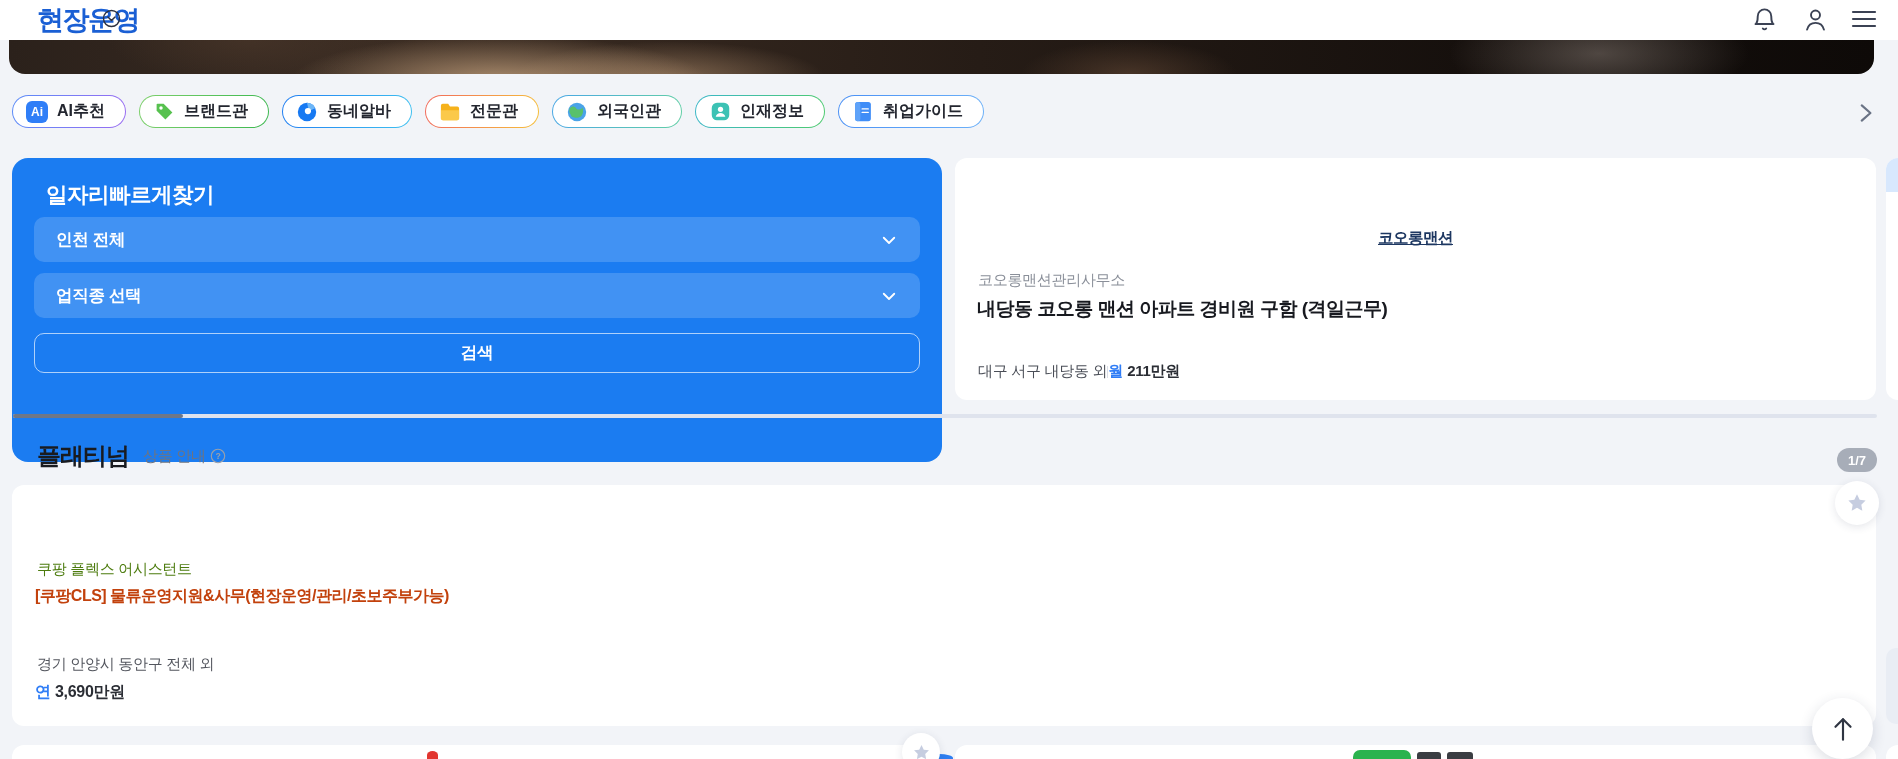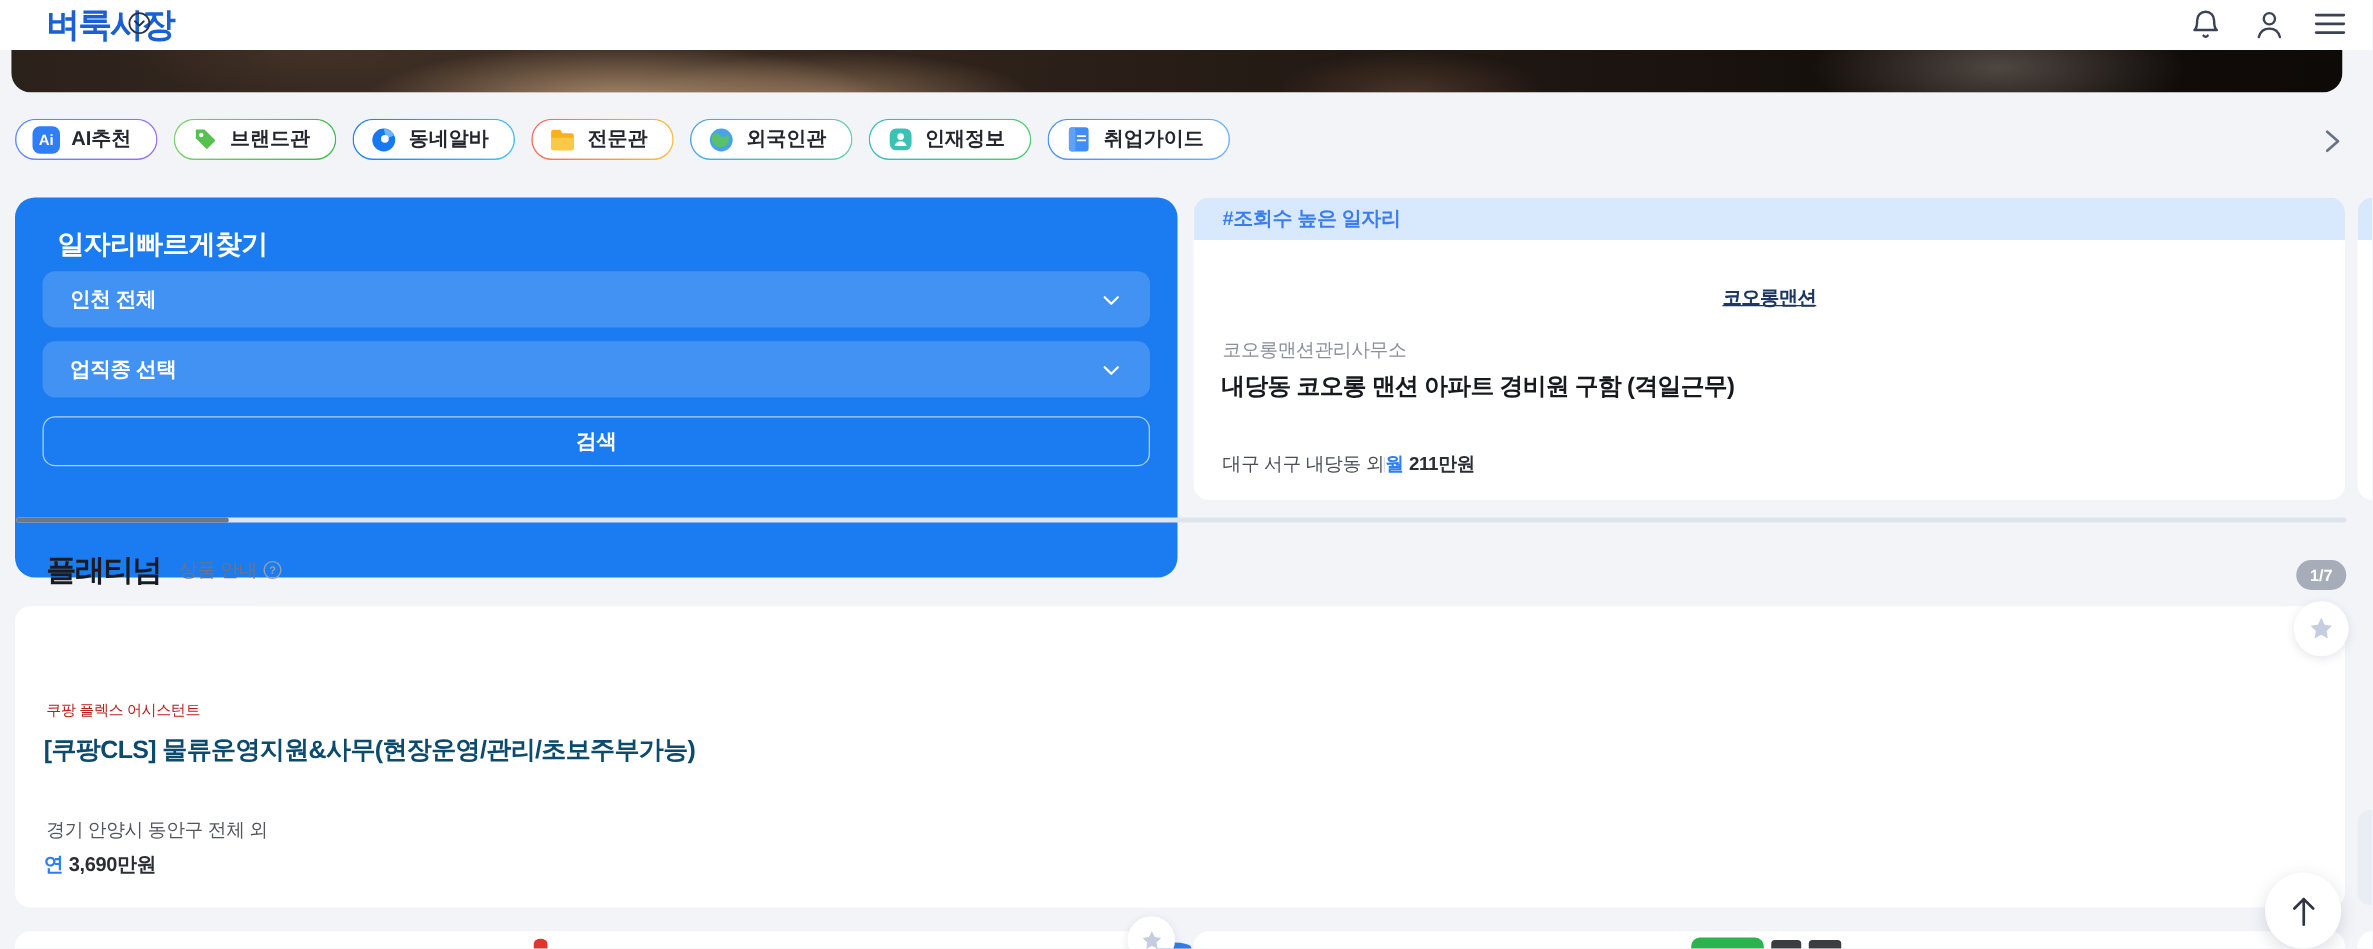--- a/index.html
+++ b/index.html
@@ -89,22 +89,22 @@
 
   .plat-card { position:absolute; left:12px; top:485px; width:1864px; height:241px; background:#fff; border-radius:12px; }
   .fav-btn { position:absolute; width:44px; height:44px; background:#fff; border-radius:50%;
     box-shadow:0 2px 8px rgba(40,50,80,.12); display:flex; align-items:center; justify-content:center; cursor:pointer; z-index:5; }
   .fav1 { left:1835px; top:481px; }
   .fav2 { left:902px; top:733px; width:38px; height:38px; }
 
   .brand { position:absolute; left:884px; top:497px; line-height:1; }
   .brand-word { font-size:28px; font-weight:800; letter-spacing:-0.5px; }
   .brand-sub { margin-top:3px; font-size:17.5px; font-weight:700; color:#7a4326; letter-spacing:-0.3px; }
-  .pc-company { position:absolute; left:37px; top:560px; font-size:12px; color:#b91c1c; letter-spacing:-0.3px; }
-  .pc-title { position:absolute; left:35px; top:586px; font-size:20px; font-weight:800; color:#0c4a6e; letter-spacing:-0.5px; cursor:pointer; }
+  .pc-company { position:absolute; left:37px; top:560px; font-size:15px; color:#4d7c0f; letter-spacing:-0.3px; }
+  .pc-title { position:absolute; left:35px; top:586px; font-size:16px; font-weight:800; color:#c2410c; letter-spacing:-0.5px; cursor:pointer; }
   .pc-loc { position:absolute; left:37px; top:655px; font-size:15px; color:#53565e; letter-spacing:-0.3px; }
   .pc-pay { position:absolute; left:35px; top:682px; font-size:16px; display:flex; gap:4px; align-items:baseline; }
 
   
   .bcard { position:absolute; top:745px; height:14px; background:#fff; border-radius:12px 12px 0 0; }
   .bleft { left:12px; width:908px; }
   .bright { left:955px; width:921px; }
   .bsliver { left:1886px; width:12px; border-radius:12px 0 0 0; }
   .dot-red { position:absolute; left:427px; top:751px; width:11px; height:8px; border-radius:50% 50% 0 0; background:#e2352f; }
   .dot-blue { position:absolute; left:925px; top:754px; width:28px; height:8px; border-radius:50% 50% 0 0; background:#2e7ef0; z-index:2; }
@@ -116,21 +116,21 @@
   
   .scroll-top { position:absolute; left:1812px; top:698px; width:61px; height:61px; background:#fff; border-radius:50%;
     box-shadow:0 4px 14px rgba(40,50,80,.16); display:flex; align-items:center; justify-content:center; cursor:pointer; }
 </style>
 </head>
 <body>
 
 <div class="stage">
 
   <div class="header">
-    <div class="logo">벼룩시장</div>
+    <div class="logo">현장운영</div>
     <div class="logo-chevron">
       <svg width="19" height="19" viewBox="0 0 19 19">
           <circle cx="9.5" cy="9.5" r="8" fill="none" stroke="#2c3140" stroke-width="1.4"></circle>
           <path d="M6 8l3.5 3.5L13 8" fill="none" stroke="#2c3140" stroke-width="1.5" stroke-linecap="round" stroke-linejoin="round"></path>
         </svg>
     </div>
     <div class="hicon bell">
       <svg width="27" height="27" viewBox="0 0 24 24" fill="none" stroke="#3b4254" stroke-width="1.7" stroke-linecap="round" stroke-linejoin="round">
           <path d="M18 9a6 6 0 0 0-12 0c0 6-2 7-2 7h16s-2-1-2-7"></path>
           <path d="M10.5 20a1.8 1.8 0 0 0 3 0"></path>
@@ -235,21 +235,20 @@
     <div class="qselect qsel1">
       <span class="lbl">인천 전체</span>
       <svg width="18" height="18" viewBox="0 0 24 24" fill="none" stroke="#ffffff" stroke-width="2.4" stroke-linecap="round" stroke-linejoin="round">
           <path d="M5 9l7 7 7-7"></path>
         </svg>
     </div>
     <button class="qbtn">검색</button>
   </div>
 
   <div class="topjobs">
-    <div class="tj-head">#조회수 높은 일자리</div>
     <div class="tj-logo">코오롱맨션</div>
     <div class="tj-company">코오롱맨션관리사무소</div>
     <div class="tj-title">내당동 코오롱 맨션 아파트 경비원 구함 (격일근무)</div>
     <div class="tj-meta">
       <span class="tj-loc">대구 서구 내당동 외</span>
       <span class="tj-sep"></span>
       <span class="pay-wrap">
         <span class="pay-unit">월</span>
         <span class="pay-val">211만원</span>
       </span>

